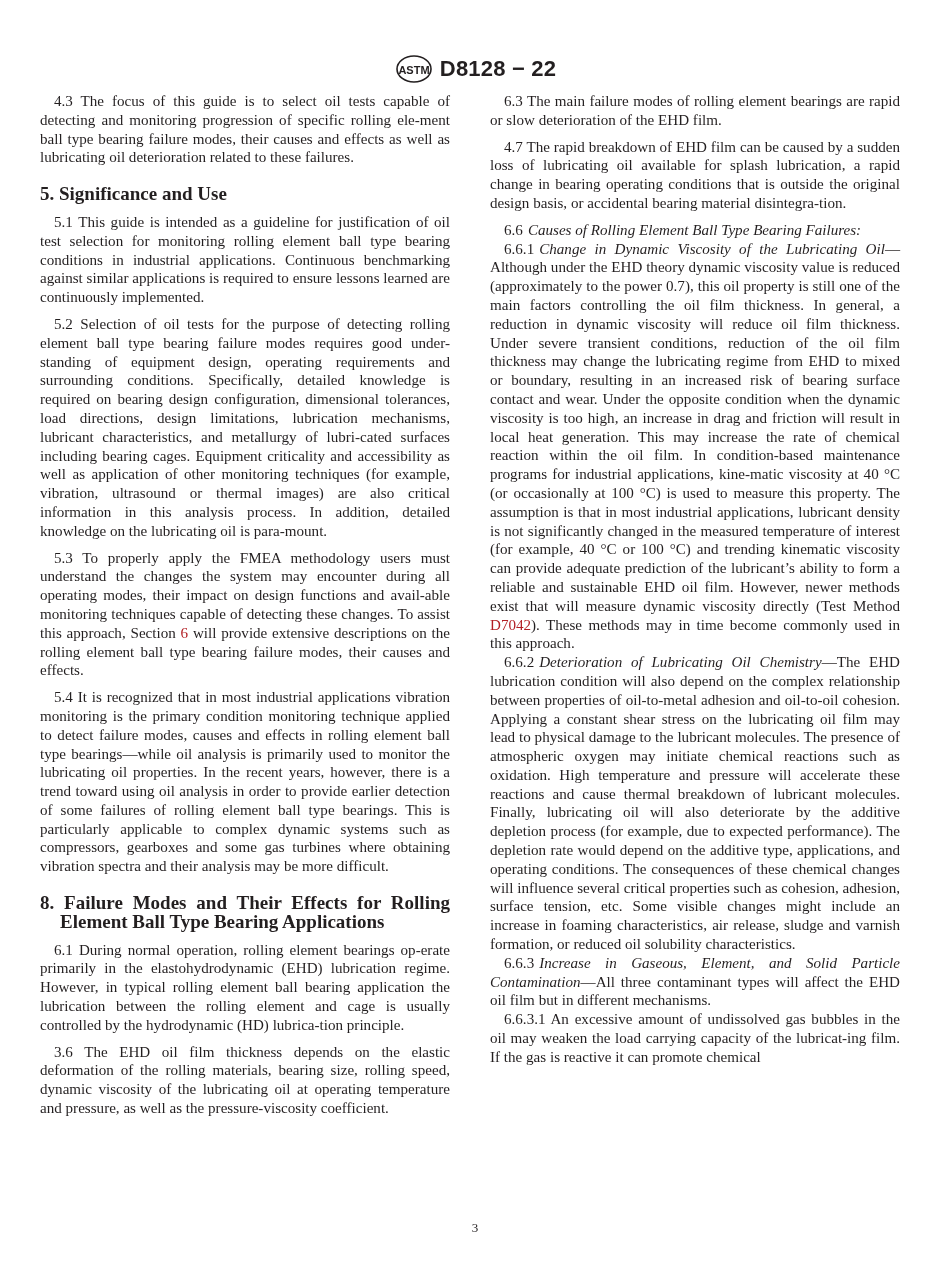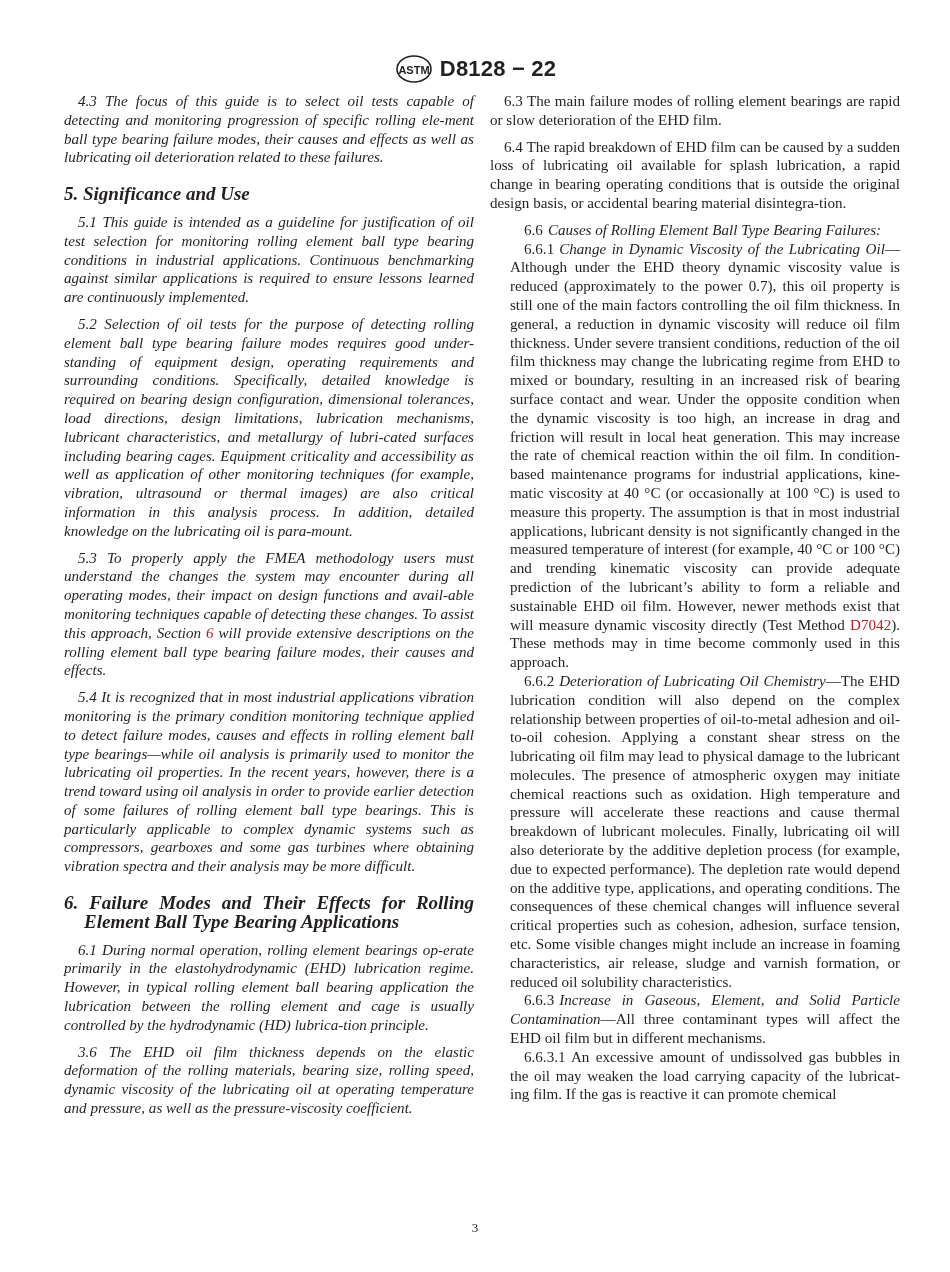--- a/index.html
+++ b/index.html
@@ -5,24 +5,24 @@
     html, body { margin: 0; padding: 0; background: #ffffff; }
     body { width: 950px; height: 1272px; position: relative; overflow: hidden;
            font-family: "Liberation Serif", "DejaVu Serif", serif; color: #231f20; }
     .header { position: absolute; top: 54px; left: 0; width: 950px; text-align: center; }
     .header-inner { display: inline-flex; align-items: center; gap: 6px; }
     .logo { width: 40px; height: 30px; }
     .designation { font-family: "Liberation Sans", "DejaVu Sans", sans-serif; font-weight: bold;
                    font-size: 22px; letter-spacing: 0.2px; }
     .col { position: absolute; top: 92px; width: 410px; font-size: 15.1px; line-height: 18.8px;
            text-align: justify; hyphens: manual; }
-    .col.left { left: 64px; font-style: italic; }
+    .col.left { left: 40px; }
     .col.right { left: 490px; }
     p { margin: 0 0 8px 0; text-indent: 14px; }
-    p.tight { margin-bottom: 0; margin-left: 20px; }
+    p.tight { margin-bottom: 0; }
     h2 { font-size: 19px; font-weight: bold; margin: 18px 0 9px 0; line-height: 18.8px; }
     h2.hang { padding-left: 20px; text-indent: -20px; }
     .num { margin-right: 5px; }
     em { font-style: italic; }
     .link { color: #b21f24; }
     .page-num { position: absolute; top: 1220px; left: 0; width: 950px; text-align: center;
                 font-size: 13px; }
   </style>
 </head>
 <body>
@@ -37,28 +37,28 @@
   </div>
 </div>
 
 <div class="col left">
   <p>4.3 The focus of this guide is to select oil tests capable of detecting and monitoring progression of specific rolling ele-ment ball type bearing failure modes, their causes and effects as well as lubricating oil deterioration related to these failures.</p>
   <h2>5. Significance and Use</h2>
   <p>5.1 This guide is intended as a guideline for justification of oil test selection for monitoring rolling element ball type bearing conditions in industrial applications. Continuous benchmarking against similar applications is required to ensure lessons learned are continuously implemented.</p>
   <p>5.2 Selection of oil tests for the purpose of detecting rolling element ball type bearing failure modes requires good under-standing of equipment design, operating requirements and surrounding conditions. Specifically, detailed knowledge is required on bearing design configuration, dimensional tolerances, load directions, design limitations, lubrication mechanisms, lubricant characteristics, and metallurgy of lubri-cated surfaces including bearing cages. Equipment criticality and accessibility as well as application of other monitoring techniques (for example, vibration, ultrasound or thermal images) are also critical information in this analysis process. In addition, detailed knowledge on the lubricating oil is para-mount.</p>
   <p><span>5.3 To properly apply the FMEA methodology users must understand the changes the system may encounter during all operating modes, their impact on design functions and avail-able monitoring techniques capable of detecting these changes. To assist this approach, Section </span><span class="link">6</span><span> will provide extensive descriptions on the rolling element ball type bearing failure modes, their causes and effects.</span></p>
   <p>5.4 It is recognized that in most industrial applications vibration monitoring is the primary condition monitoring technique applied to detect failure modes, causes and effects in rolling element ball type bearings—while oil analysis is primarily used to monitor the lubricating oil properties. In the recent years, however, there is a trend toward using oil analysis in order to provide earlier detection of some failures of rolling element ball type bearings. This is particularly applicable to complex dynamic systems such as compressors, gearboxes and some gas turbines where obtaining vibration spectra and their analysis may be more difficult.</p>
-  <h2 class="hang">6. Failure Modes and Their Effects for Rolling Element Ball Type Bearing Applications</h2>
+  <h2 class="hang">8. Failure Modes and Their Effects for Rolling Element Ball Type Bearing Applications</h2>
   <p>6.1 During normal operation, rolling element bearings op-erate primarily in the elastohydrodynamic (EHD) lubrication regime. However, in typical rolling element ball bearing application the lubrication between the rolling element and cage is usually controlled by the hydrodynamic (HD) lubrica-tion principle.</p>
   <p>3.6 The EHD oil film thickness depends on the elastic deformation of the rolling materials, bearing size, rolling speed, dynamic viscosity of the lubricating oil at operating temperature and pressure, as well as the pressure-viscosity coefficient.</p>
 </div>
 
 <div class="col right">
   <p>6.3 The main failure modes of rolling element bearings are rapid or slow deterioration of the EHD film.</p>
-  <p>6.4 The rapid breakdown of EHD film can be caused by a sudden loss of lubricating oil available for splash lubrication, a rapid change in bearing operating conditions that is outside the original design basis, or accidental bearing material disintegra-tion.</p>
+  <p>4.7 The rapid breakdown of EHD film can be caused by a sudden loss of lubricating oil available for splash lubrication, a rapid change in bearing operating conditions that is outside the original design basis, or accidental bearing material disintegra-tion.</p>
   <p class="tight"><span class="num">6.6</span><em>Causes of Rolling Element Ball Type Bearing Failures:</em></p>
   <p class="tight"><span class="num">6.6.1</span><em>Change in Dynamic Viscosity of the Lubricating Oil</em><span>—Although under the EHD theory dynamic viscosity value is reduced (approximately to the power 0.7), this oil property is still one of the main factors controlling the oil film thickness. In general, a reduction in dynamic viscosity will reduce oil film thickness. Under severe transient conditions, reduction of the oil film thickness may change the lubricating regime from EHD to mixed or boundary, resulting in an increased risk of bearing surface contact and wear. Under the opposite condition when the dynamic viscosity is too high, an increase in drag and friction will result in local heat generation. This may increase the rate of chemical reaction within the oil film. In condition-based maintenance programs for industrial applications, kine-matic viscosity at 40 °C (or occasionally at 100 °C) is used to measure this property. The assumption is that in most industrial applications, lubricant density is not significantly changed in the measured temperature of interest (for example, 40 °C or 100 °C) and trending kinematic viscosity can provide adequate prediction of the lubricant’s ability to form a reliable and sustainable EHD oil film. However, newer methods exist that will measure dynamic viscosity directly (Test Method </span><span class="link">D7042</span><span>). These methods may in time become commonly used in this approach.</span></p>
   <p class="tight"><span class="num">6.6.2</span><em>Deterioration of Lubricating Oil Chemistry</em><span>—The EHD lubrication condition will also depend on the complex relationship between properties of oil-to-metal adhesion and oil-to-oil cohesion. Applying a constant shear stress on the lubricating oil film may lead to physical damage to the lubricant molecules. The presence of atmospheric oxygen may initiate chemical reactions such as oxidation. High temperature and pressure will accelerate these reactions and cause thermal breakdown of lubricant molecules. Finally, lubricating oil will also deteriorate by the additive depletion process (for example, due to expected performance). The depletion rate would depend on the additive type, applications, and operating conditions. The consequences of these chemical changes will influence several critical properties such as cohesion, adhesion, surface tension, etc. Some visible changes might include an increase in foaming characteristics, air release, sludge and varnish formation, or reduced oil solubility characteristics.</span></p>
   <p class="tight"><span class="num">6.6.3</span><em>Increase in Gaseous, Element, and Solid Particle Contamination</em><span>—All three contaminant types will affect the EHD oil film but in different mechanisms.</span></p>
   <p class="tight">6.6.3.1 An excessive amount of undissolved gas bubbles in the oil may weaken the load carrying capacity of the lubricat-ing film. If the gas is reactive it can promote chemical</p>
 </div>
 
 <div class="page-num">3</div>
 
 </body></html>

